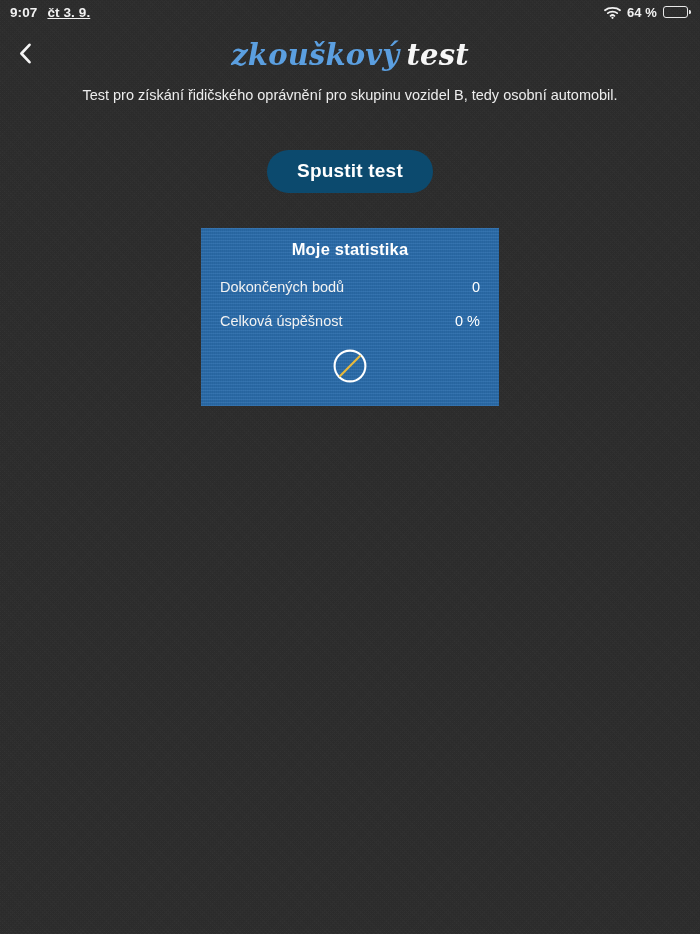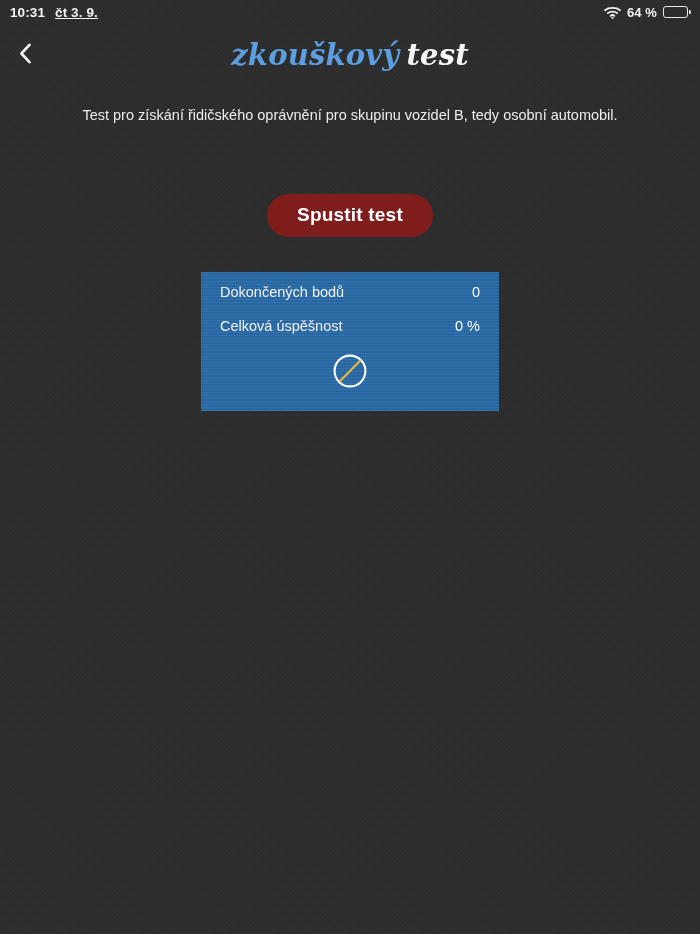--- a/index.html
+++ b/index.html
@@ -95,47 +95,45 @@
     font-weight: bold;
     letter-spacing: 0.2px;
     white-space: nowrap;
     line-height: 1;
   }
   .logo-accent { color: #5b9fe0; }
   .logo-main   { color: #f6f6f6; margin-left: 7px; }
 
   
   .description {
-    margin-top: 20px;
     text-align: center;
     font-size: 14.5px;
     color: #ededed;
     line-height: 1.35;
   }
   .description p + p { margin-top: 21px; }
 
   
   .start-wrap {
     margin-top: 44px;
     display: flex;
     justify-content: center;
   }
   .start-button {
-    background: #7f1d1d;
+    background: #0c4a6e;
     color: #ffffff;
     font-size: 19px;
     font-weight: bold;
     border: none;
     border-radius: 26px;
     width: 166px;
     height: 43px;
     cursor: pointer;
     font-family: "Liberation Sans", sans-serif;
     letter-spacing: 0.2px;
-    margin-top: 24px;
   }
 
   
   .stats-wrap {
     margin-top: 35px;
     display: flex;
     justify-content: center;
   }
   .stats-card {
     width: 298px;
@@ -166,21 +164,21 @@
     display: flex;
     justify-content: center;
     margin-top: 12px;
   }
 </style>
 </head>
 <body>
 
 <div class="status-bar">
   <div class="status-left">
-    <span class="status-time">10:31</span>
+    <span class="status-time">9:07</span>
     <span class="status-date">čt 3. 9.</span>
   </div>
   <div class="status-right">
     <span>
       <svg class="wifi-icon" width="17" height="13" viewBox="0 0 17 13" fill="none">
         <path d="M1 4.2 C4.6 1.2, 12.4 1.2, 16 4.2" stroke="#f0f0f0" stroke-width="1.8" stroke-linecap="round"></path>
         <path d="M3.8 7.1 C6.2 5.1, 10.8 5.1, 13.2 7.1" stroke="#f0f0f0" stroke-width="1.8" stroke-linecap="round"></path>
         <path d="M6.6 9.9 C7.6 9.0, 9.4 9.0, 10.4 9.9" stroke="#f0f0f0" stroke-width="1.8" stroke-linecap="round"></path>
         <circle cx="8.5" cy="11.8" r="1.1" fill="#f0f0f0"></circle>
       </svg>
@@ -208,20 +206,21 @@
 <div class="description">
   <p>Test  pro získání řidičského oprávnění pro skupinu vozidel B, tedy osobní automobil.</p>
 </div>
 
 <div class="start-wrap">
   <button class="start-button">Spustit test</button>
 </div>
 
 <div class="stats-wrap">
   <div class="stats-card">
+    <div class="stats-title">Moje statistika</div>
 
     <div class="stat-row">
       <span>Dokončených bodů</span>
       <span class="stat-value">0</span>
     </div>
 
     <div class="stat-row">
       <span>Celková úspěšnost</span>
       <span class="stat-value">0 %</span>
     </div>

